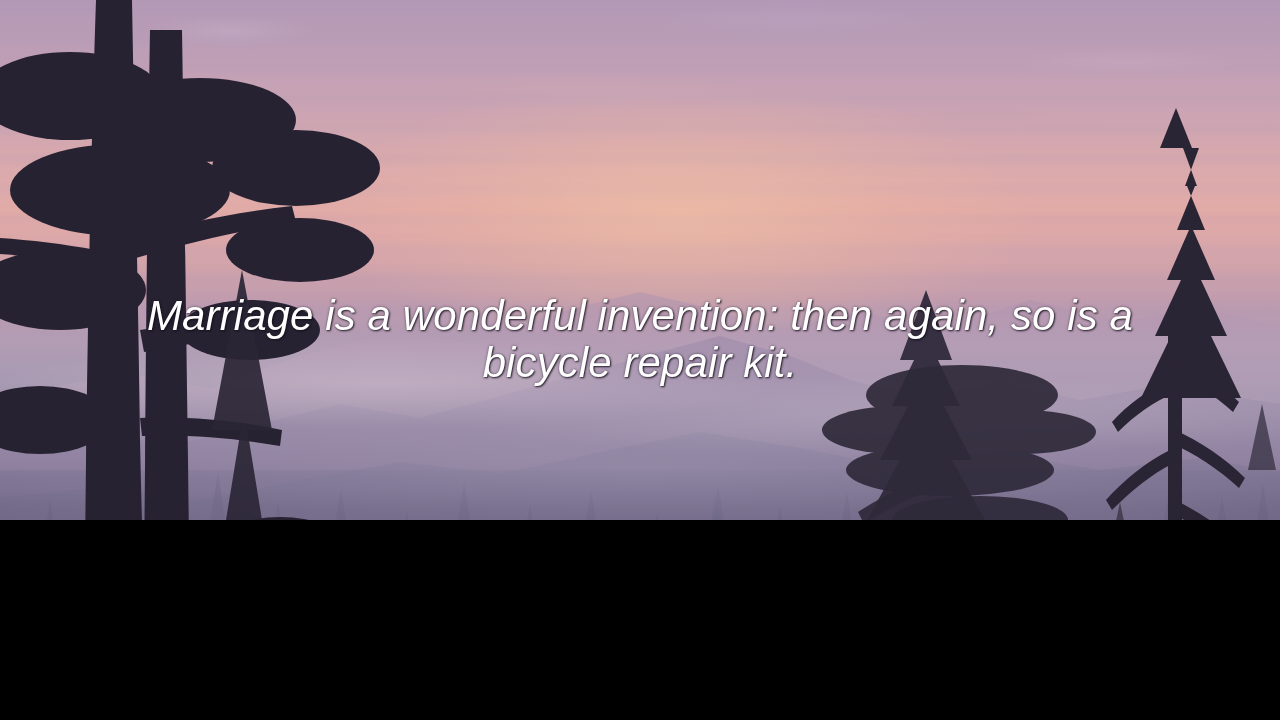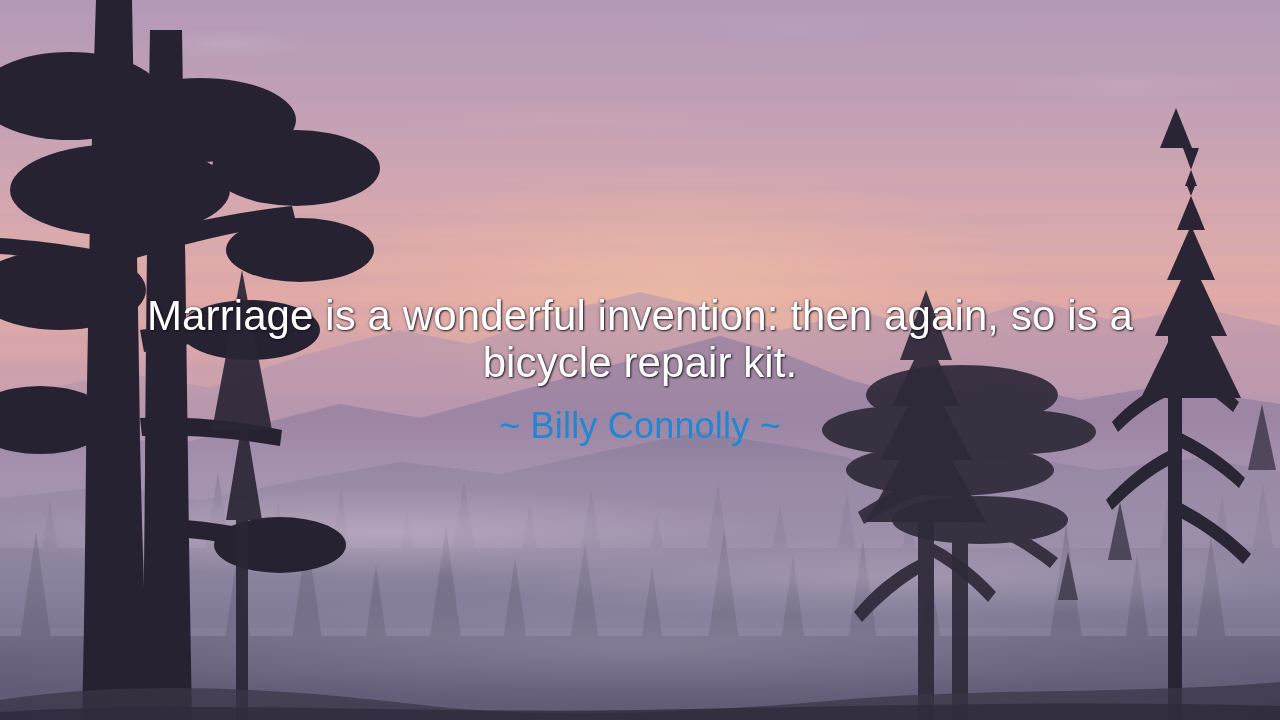--- a/index.html
+++ b/index.html
@@ -4,24 +4,25 @@
 <title>Quote Image</title>
 <style>
   html, body {
     margin: 0;
     padding: 0;
     background: #000;
   }
   #stage {
     position: relative;
     width: 1280px;
-    height: 720px;
+    height: 520px;
     overflow: hidden;
     font-family: "Liberation Sans", sans-serif;
     background: #b99bb4;
+    font-style: italic;
   }
 
   
   #photo {
     position: absolute;
     inset: 0;
     overflow: hidden;
   }
   .layer { position: absolute; inset: 0; }
 
@@ -260,16 +261,15 @@
 
       <path d="M0,700 C140,678 300,690 430,706 C560,720 700,712 840,700 C980,688 1140,694 1280,682 L1280,720 L0,720 Z" fill="#3b3547" opacity=".72"></path>
       <path d="M0,712 C200,700 420,714 640,710 C860,706 1080,700 1280,706 L1280,720 L0,720 Z" fill="#2f2a3c" opacity=".8"></path>
     </svg>
 
     <div class="layer" id="vignette"></div>
   </div>
 
   <div id="overlay">
     <p id="quote-text">Marriage is a wonderful invention: then again, so is a bicycle repair kit.</p>
-    <p id="quote-author">~ Billy Connolly ~</p>
   </div>
 
 </div>
 
 </body></html>

